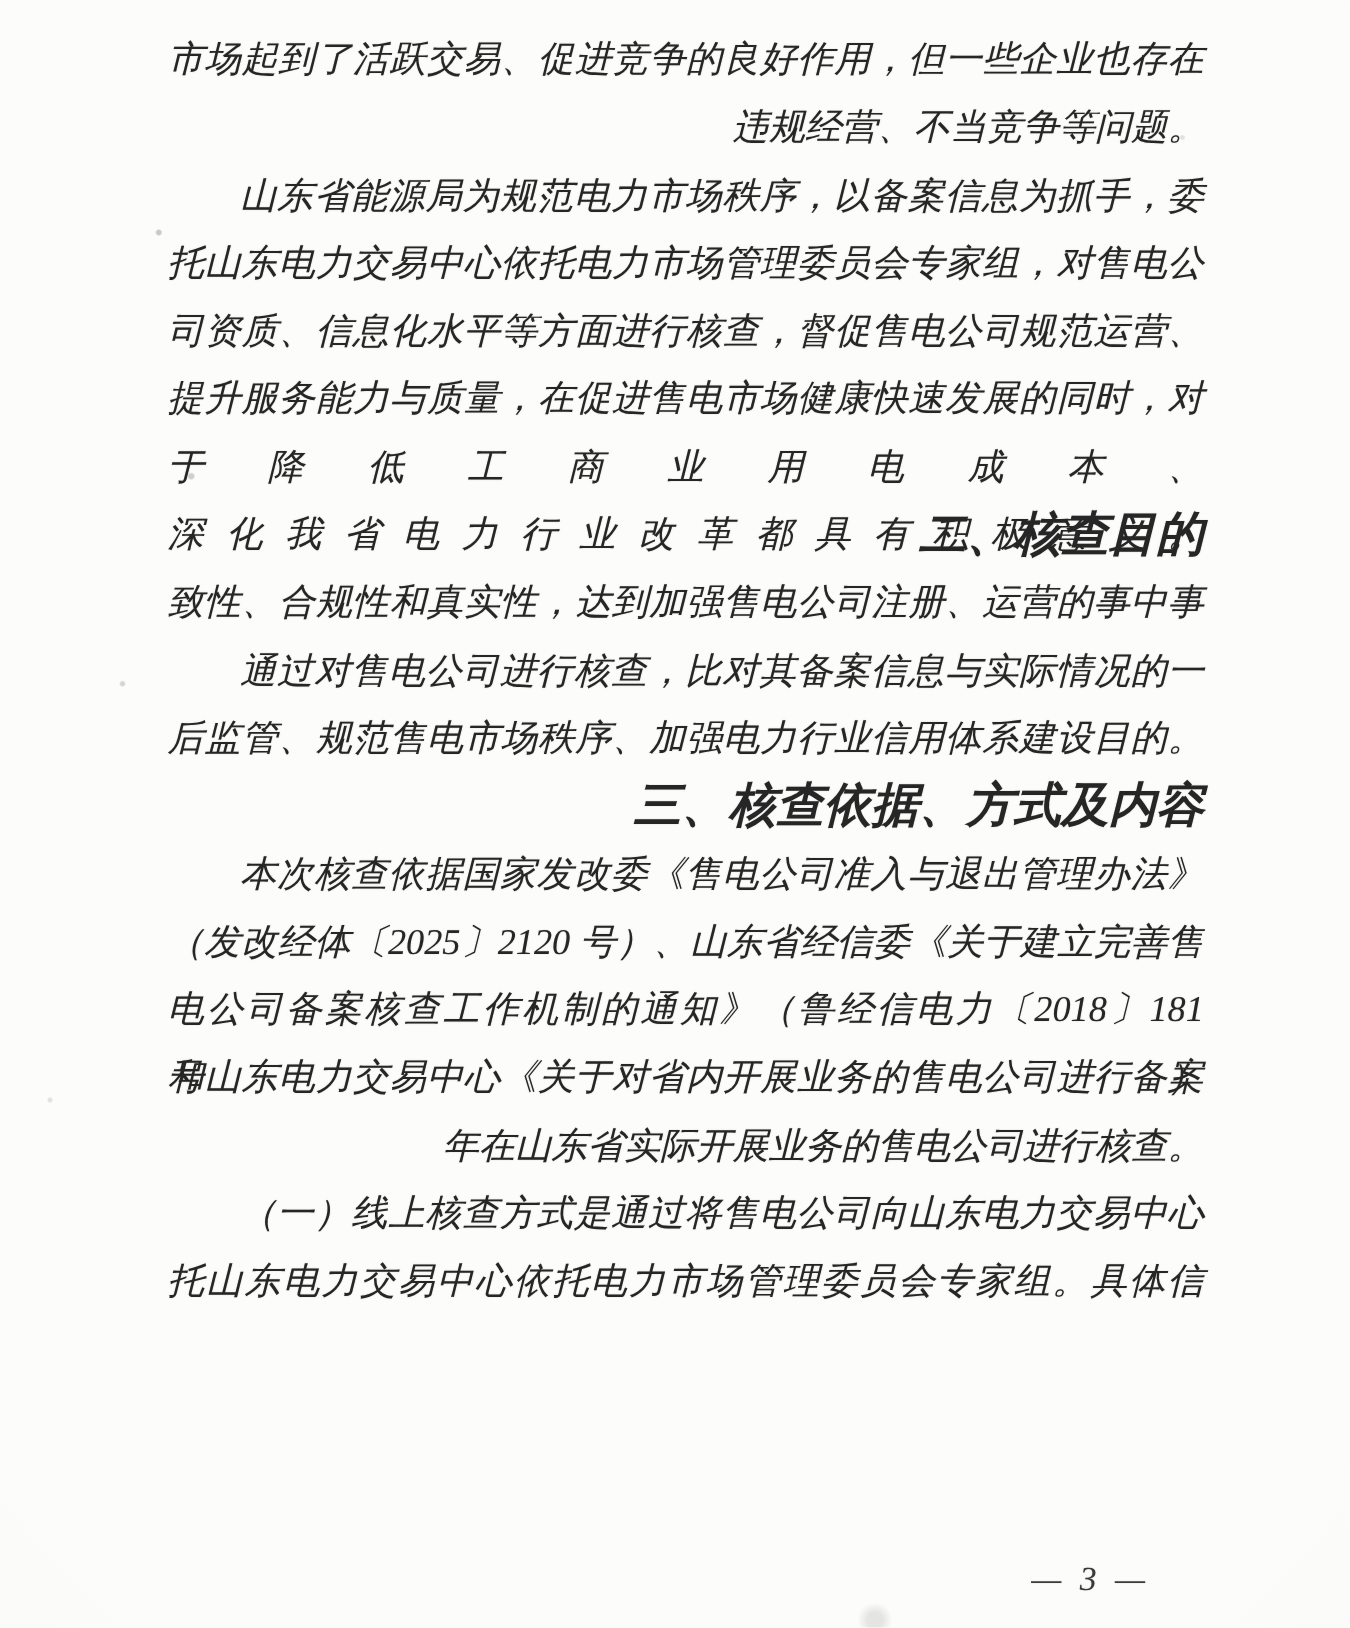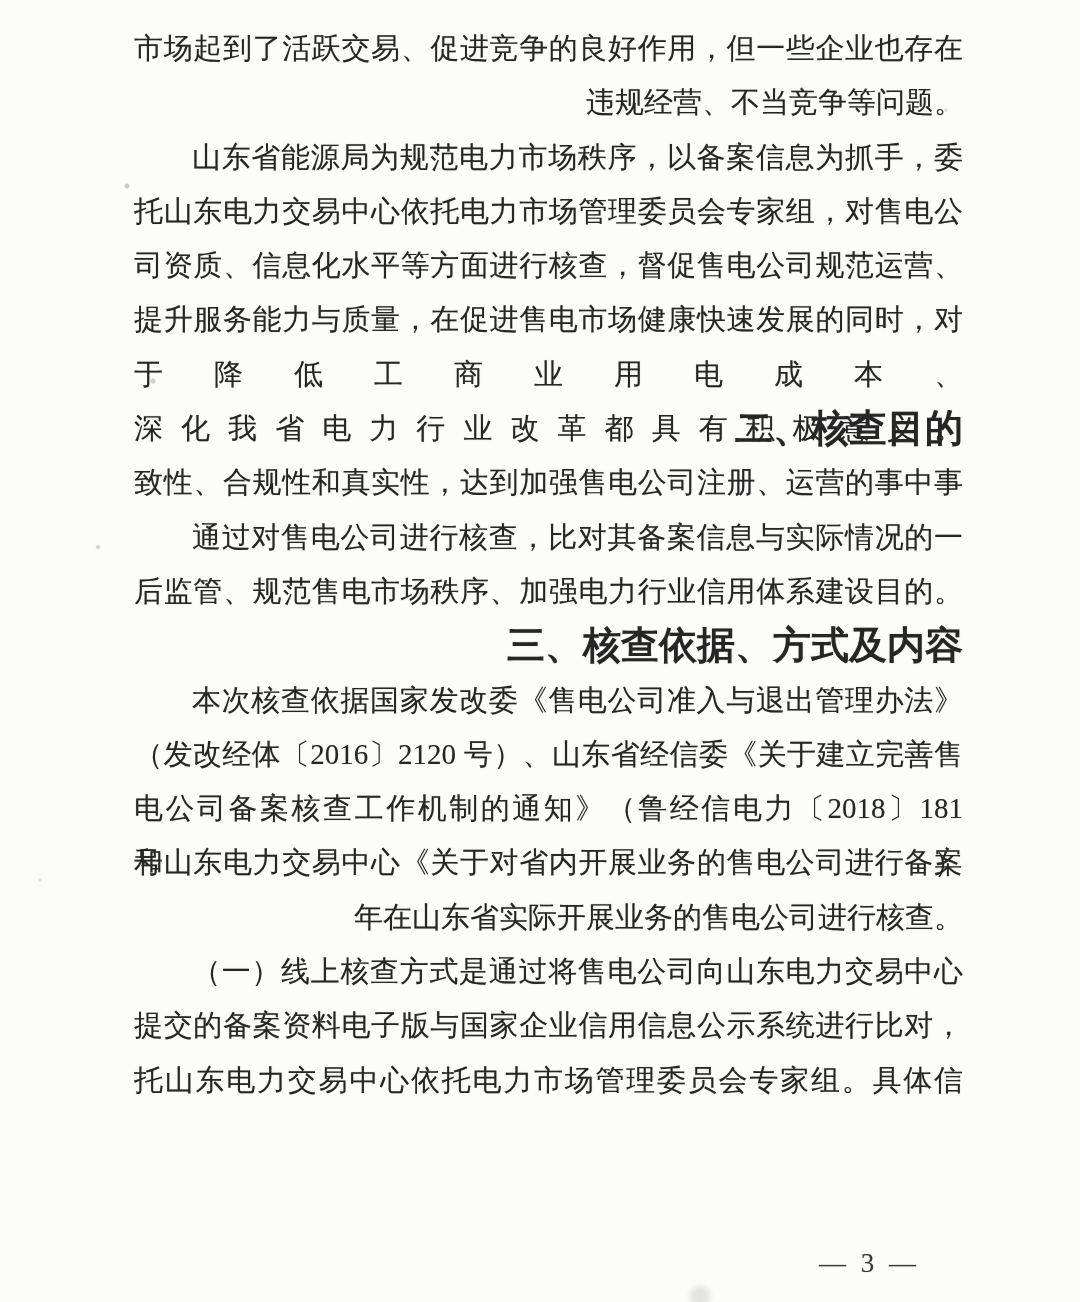--- a/index.html
+++ b/index.html
@@ -18,20 +18,21 @@
       radial-gradient(circle at 946px 110px, rgba(70,70,70,0.15) 0 1.2px, rgba(70,70,70,0) 2.6px),
       radial-gradient(circle at 700px 1296px, rgba(120,120,120,0.18) 0 6px, rgba(120,120,120,0) 14px),
       radial-gradient(120% 120% at 50% 45%, #fcfcfb 55%, #f2f1ee 100%);
     background-repeat: no-repeat;
   }
   .page {
     position: absolute;
     inset: 0;
     box-sizing: border-box;
     padding: 21px 117px 0 134px;
+    font-style: italic;
   }
   .line {
     margin: 0;
     font-family: "Liberation Serif", "DejaVu Serif", serif;
     font-size: 29px;
     line-height: 54.3px;
     height: 54.3px;
     color: var(--ink, #262626);
     text-shadow: 0 0 1px rgba(60,60,60,0.35);
     text-align: right;
@@ -71,24 +72,23 @@
       <p class="line fill">托山东电力交易中心依托电力市场管理委员会专家组，对售电公</p>
       <p class="line fill">司资质、信息化水平等方面进行核查，督促售电公司规范运营、</p>
       <p class="line fill">提升服务能力与质量，在促进售电市场健康快速发展的同时，对</p>
       <p class="line fill">于降低工商业用电成本、深化我省电力行业改革都具有积极意义。</p>
       <p class="line heading indent">二、核查目的</p>
       <p class="line fill">致性、合规性和真实性，达到加强售电公司注册、运营的事中事</p>
       <p class="line indent fill">通过对售电公司进行核查，比对其备案信息与实际情况的一</p>
       <p class="line fill">后监管、规范售电市场秩序、加强电力行业信用体系建设目的。</p>
       <p class="line heading indent">三、核查依据、方式及内容</p>
       <p class="line indent fill">本次核查依据国家发改委《售电公司准入与退出管理办法》</p>
-      <p class="line fill">（发改经体〔2016〕2120 号）、山东省经信委《关于建立完善售</p>
+      <p class="line fill">（发改经体〔2025〕2120 号）、山东省经信委《关于建立完善售</p>
       <p class="line fill">电公司备案核查工作机制的通知》（鲁经信电力〔2018〕181 号）</p>
       <p class="line fill">和山东电力交易中心《关于对省内开展业务的售电公司进行备案</p>
       <p class="line">年在山东省实际开展业务的售电公司进行核查。</p>
       <p class="line indent fill">（一）线上核查方式是通过将售电公司向山东电力交易中心</p>
-      <p class="line fill">提交的备案资料电子版与国家企业信用信息公示系统进行比对，</p>
       <p class="line fill">托山东电力交易中心依托电力市场管理委员会专家组。具体信</p>
     </div>
   <div class="footer">
     <span class="page-number">— 3 —</span>
   </div>
 </div>
 
 </body></html>

